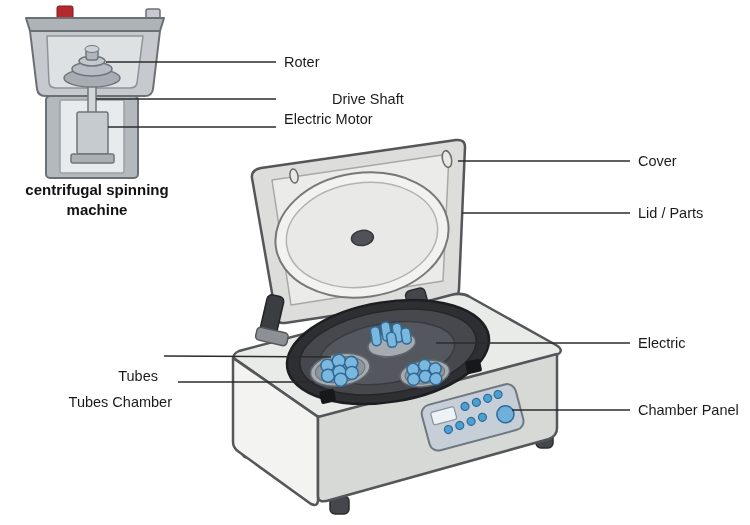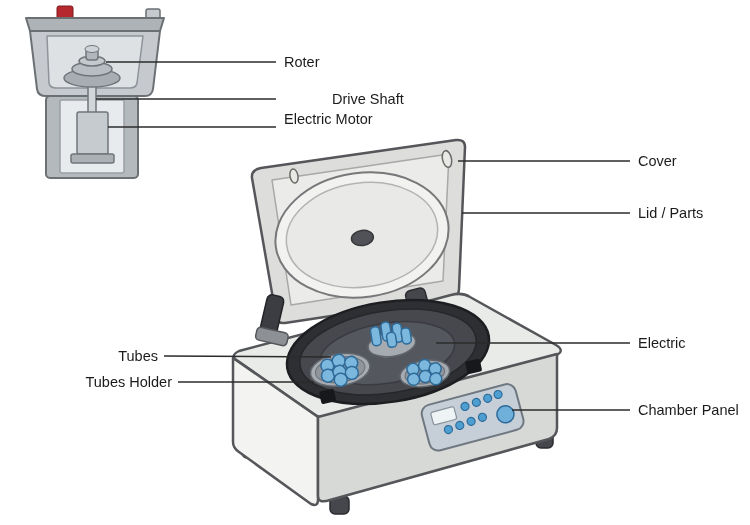--- a/index.html
+++ b/index.html
@@ -5,21 +5,21 @@
   html,body{margin:0;padding:0;background:#fff;}
   .canvas{
     position:relative;width:750px;height:525px;background:#ffffff;
     font-family:"Liberation Sans",sans-serif;overflow:hidden;
   }
   .diagram-svg{position:absolute;left:0;top:0;}
   .lbl{
     position:absolute;font-size:14.5px;color:#1b1b1b;
     white-space:nowrap;line-height:15px;
   }
-  .lbl.right-align{}
+  .lbl.right-align{margin-top:20px;}
   .page-title{
     position:absolute;left:420px;top:46px;width:296px;text-align:center;
     font-size:27px;font-weight:bold;letter-spacing:.2px;
   }
   .inset-caption{
     position:absolute;left:12px;top:180px;width:170px;text-align:center;
     font-weight:bold;font-size:15px;line-height:1.3;color:#111;
   }
 </style>
 </head>
@@ -157,26 +157,27 @@
         <line x1="462" y1="213" x2="630" y2="213"></line>
         <line x1="436" y1="343" x2="630" y2="343"></line>
         <line x1="512" y1="410" x2="630" y2="410"></line>
         <line x1="164" y1="356" x2="331" y2="357"></line>
         <line x1="178" y1="382" x2="314" y2="382"></line>
       </g>
     </g>
   </svg>
 
 
+  <div class="inset-caption">centrifugal spinning machine</div>
 
   <div class="lbl" style="left:284px;top:55px;">Roter</div>
   <div class="lbl" style="left:284px;top:92px;margin-left:48px;">Drive Shaft</div>
   <div class="lbl" style="left:284px;top:112px;">Electric Motor</div>
 
   <div class="lbl" style="left:638px;top:154px;">Cover</div>
   <div class="lbl" style="left:638px;top:206px;">Lid / Parts</div>
   <div class="lbl" style="left:638px;top:336px;">Electric</div>
   <div class="lbl" style="left:638px;top:403px;">Chamber Panel</div>
 
   <div class="lbl right-align" style="right:592px;top:349px;">Tubes</div>
-  <div class="lbl right-align" style="right:578px;top:375px;">Tubes Holder</div>
+  <div class="lbl right-align" style="right:578px;top:375px;">Tubes Chamber</div>
 
 </div>
 
 </body></html>

